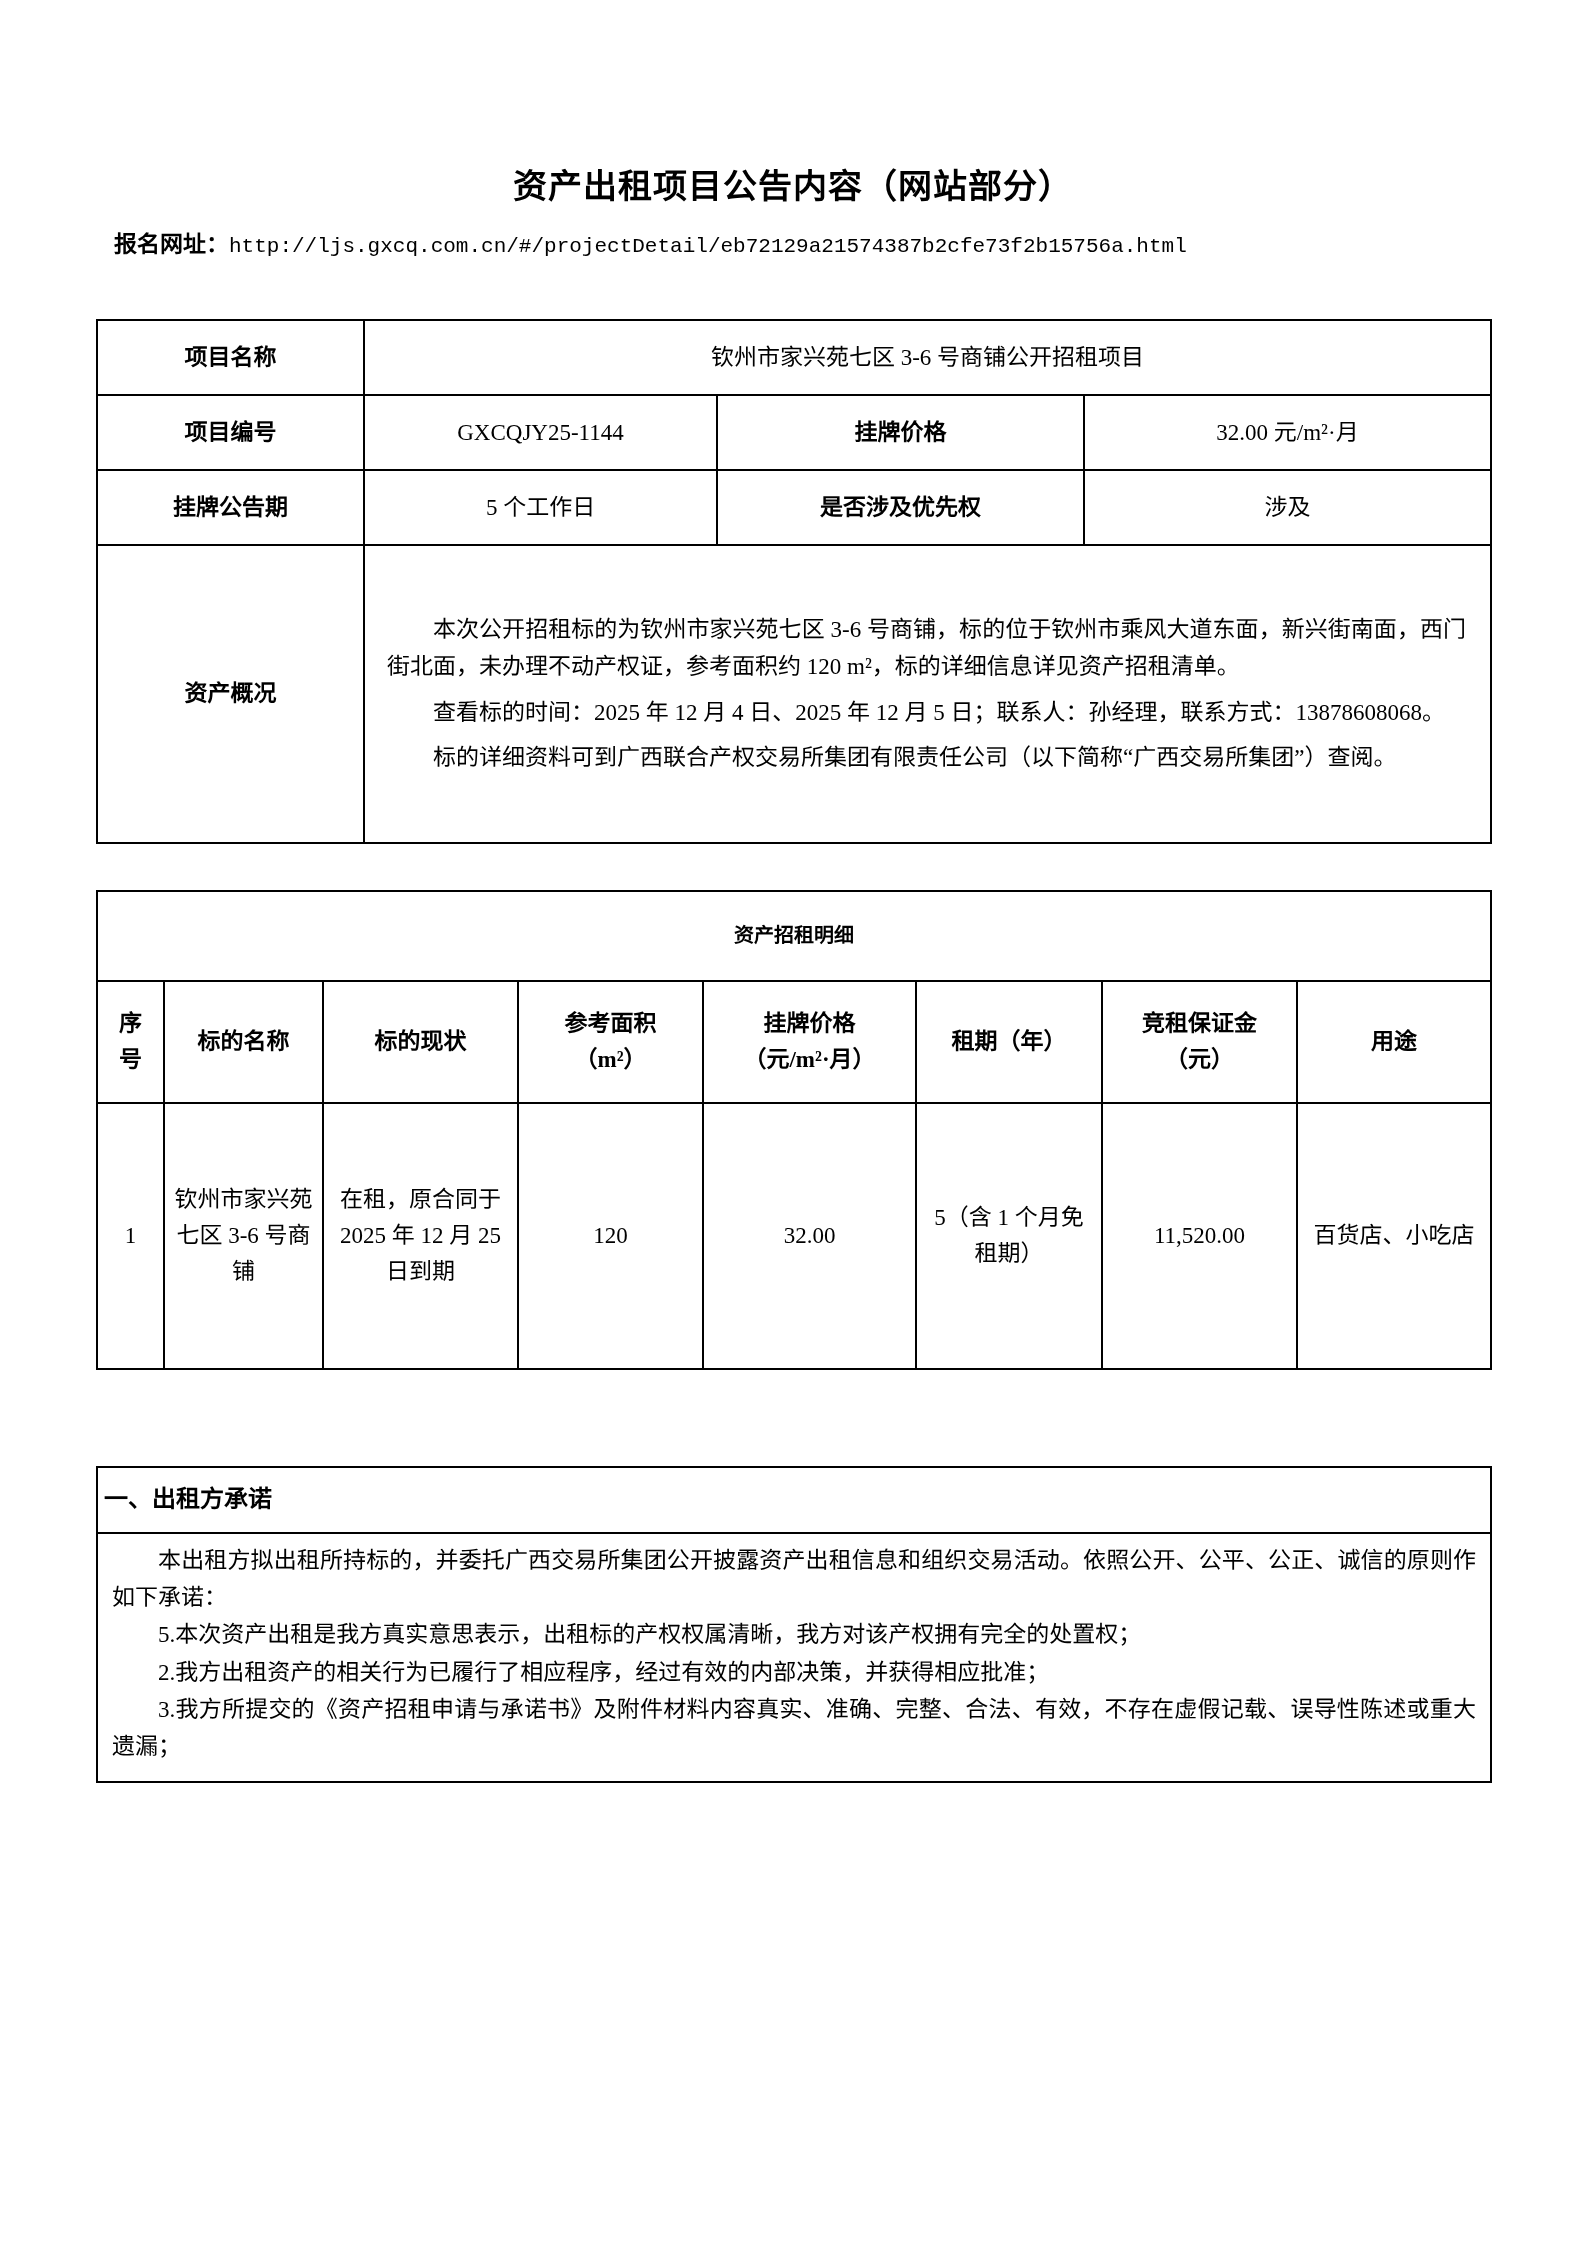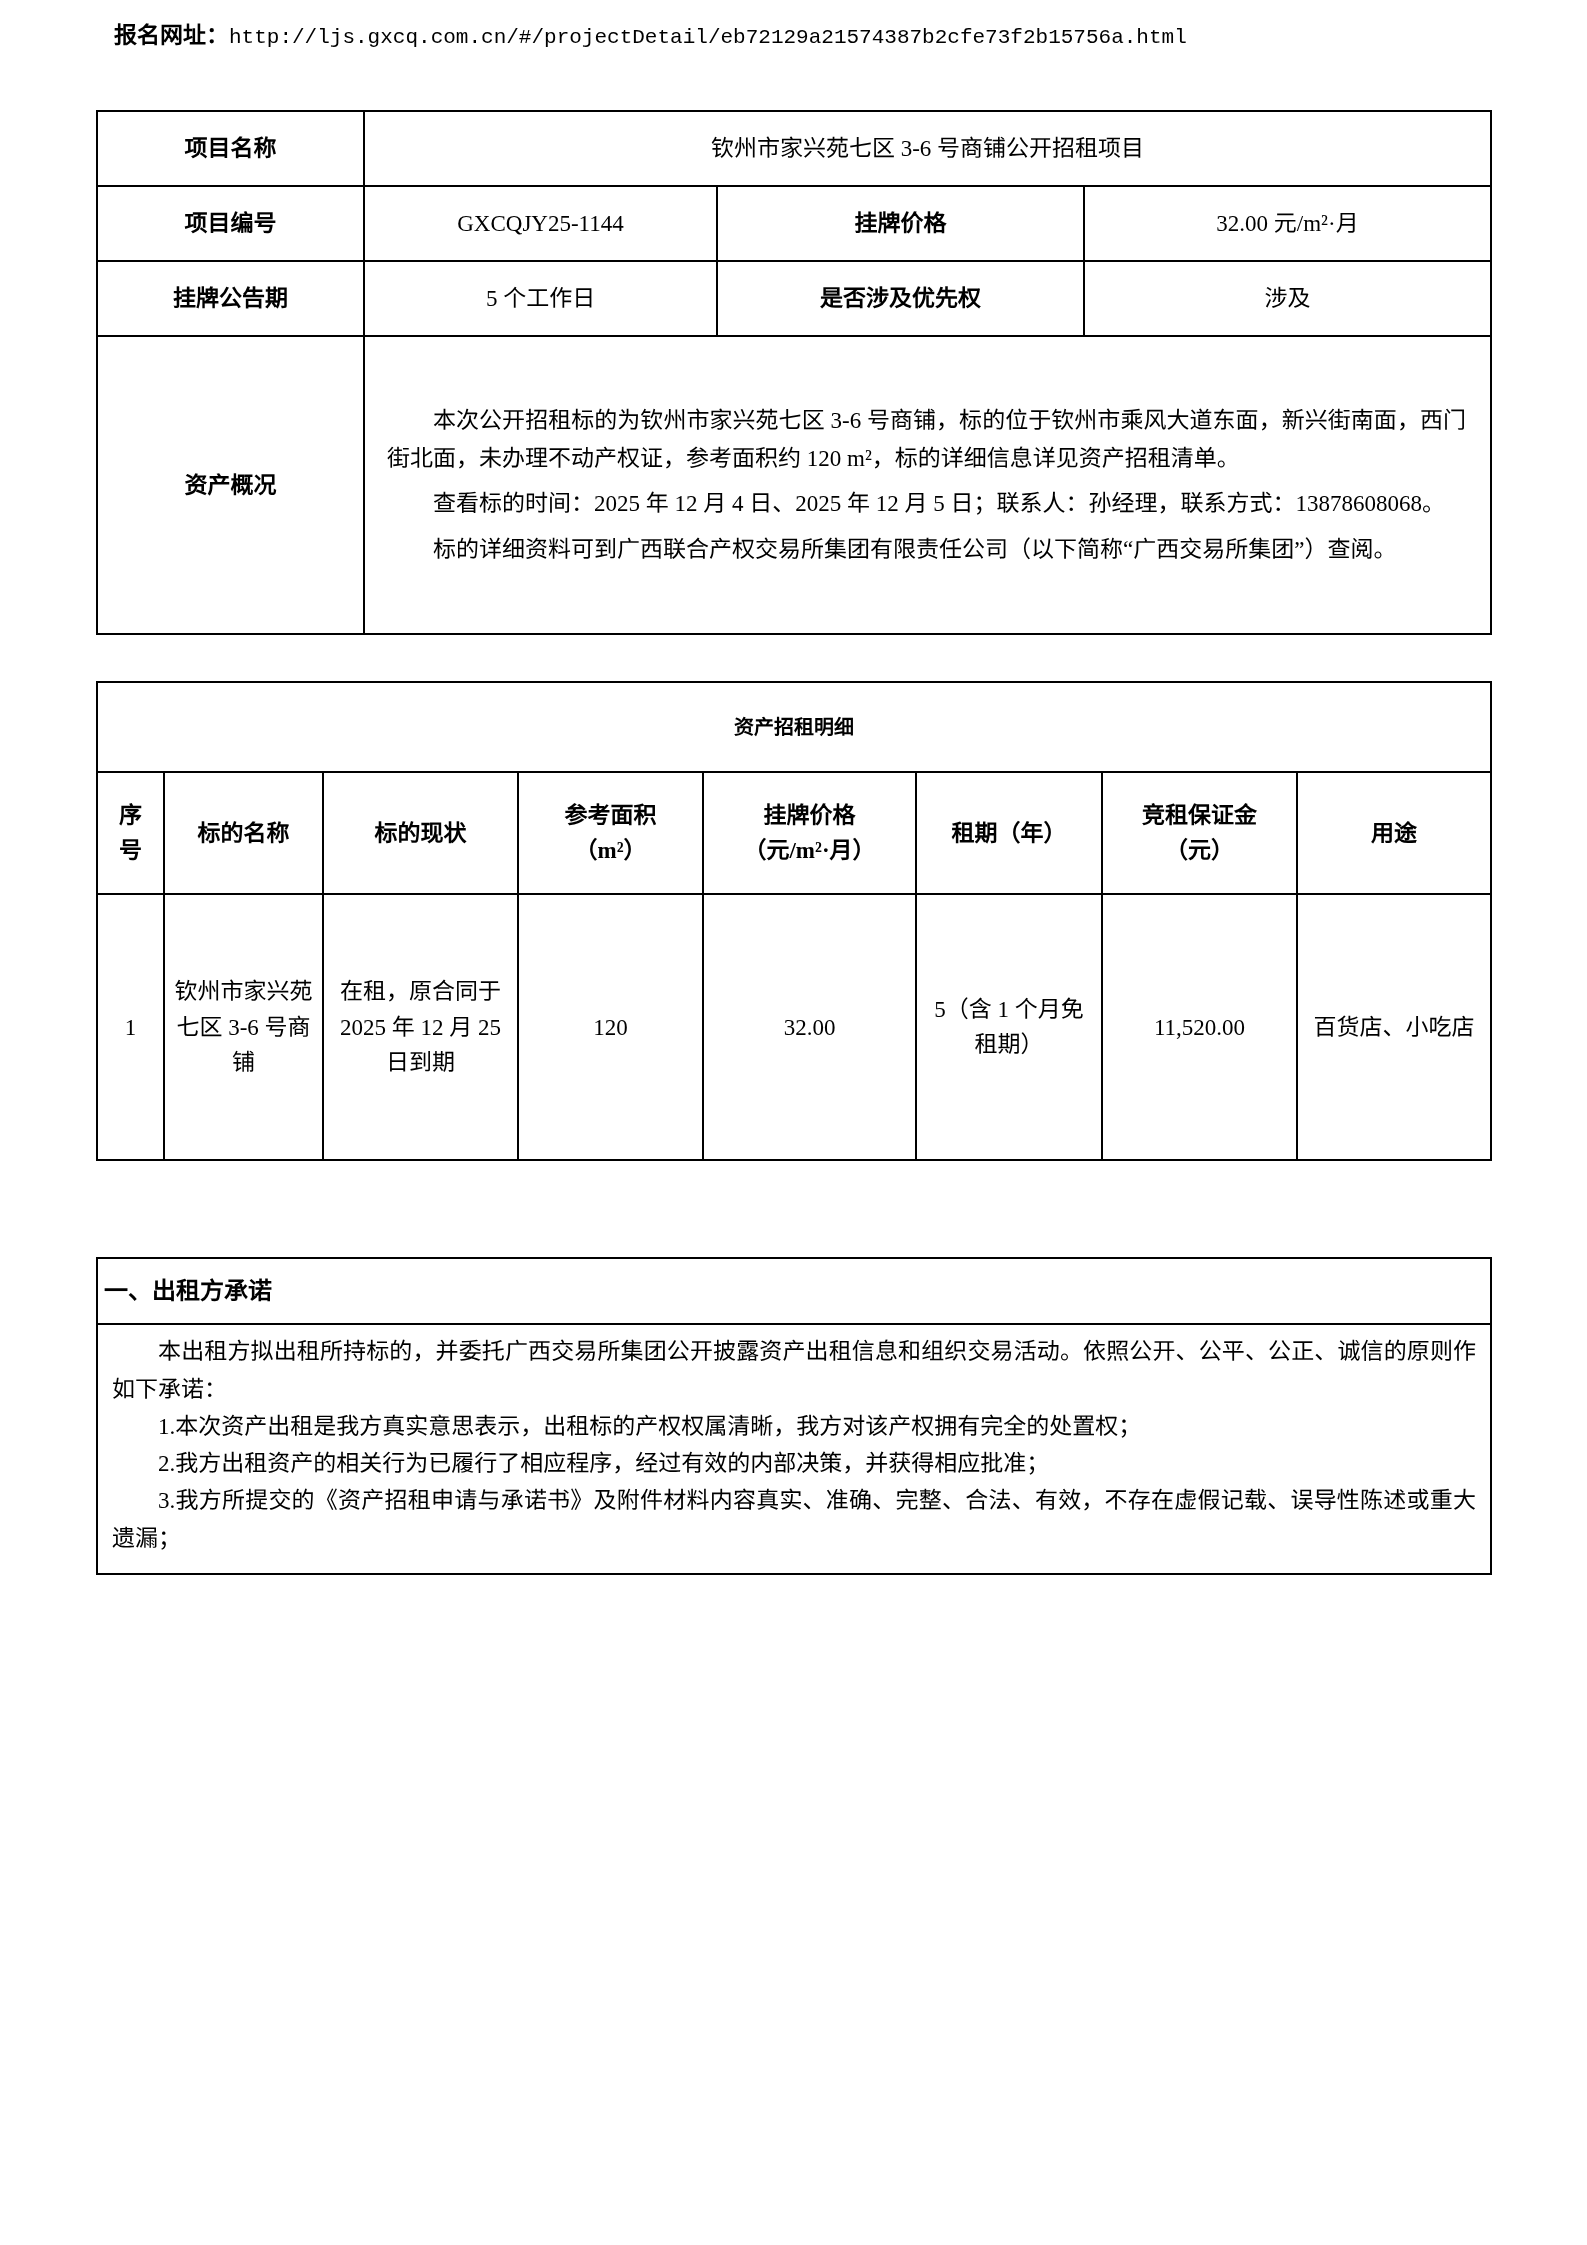--- a/index.html
+++ b/index.html
@@ -112,20 +112,21 @@
     margin: 0;
     text-indent: 2em;
     line-height: 1.62;
   }
 </style>
 </head>
 <body>
 
 <div class="page">
 
+  <h1 class="doc-title">资产出租项目公告内容（网站部分）</h1>
 
   <p class="signup-line"><span class="lbl">报名网址：</span><span class="url">http://ljs.gxcq.com.cn/#/projectDetail/eb72129a21574387b2cfe73f2b15756a.html</span></p>
 
   <table class="info-table">
     <colgroup>
       <col style="width:267px">
         <col style="width:353px">
         <col style="width:367px">
         <col style="width:407px">
     </colgroup>
@@ -203,21 +204,21 @@
     <colgroup>
         <col style="width:1394px">
       </colgroup>
     <tbody>
         <tr>
       <td class="head">一、出租方承诺</td>
     </tr>
     <tr>
       <td class="body">
         <p>本出租方拟出租所持标的，并委托广西交易所集团公开披露资产出租信息和组织交易活动。依照公开、公平、公正、诚信的原则作如下承诺：</p>
-        <p>1.本次资产出租是我方真实意思表示，出租标的产权权属清晰，我方对该产权拥有完全的处置权；</p>
+        <p>5.本次资产出租是我方真实意思表示，出租标的产权权属清晰，我方对该产权拥有完全的处置权；</p>
         <p>2.我方出租资产的相关行为已履行了相应程序，经过有效的内部决策，并获得相应批准；</p>
         <p>3.我方所提交的《资产招租申请与承诺书》及附件材料内容真实、准确、完整、合法、有效，不存在虚假记载、误导性陈述或重大遗漏；</p>
       </td>
     </tr>
   </tbody>
     </table>
 
 </div>
 
 </body></html>

